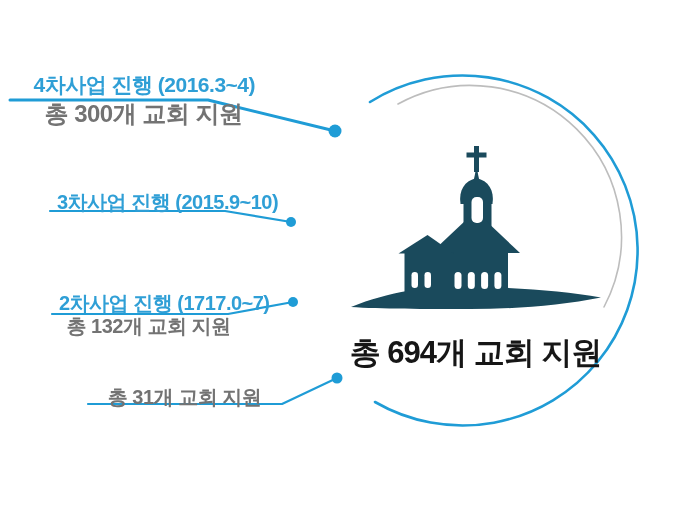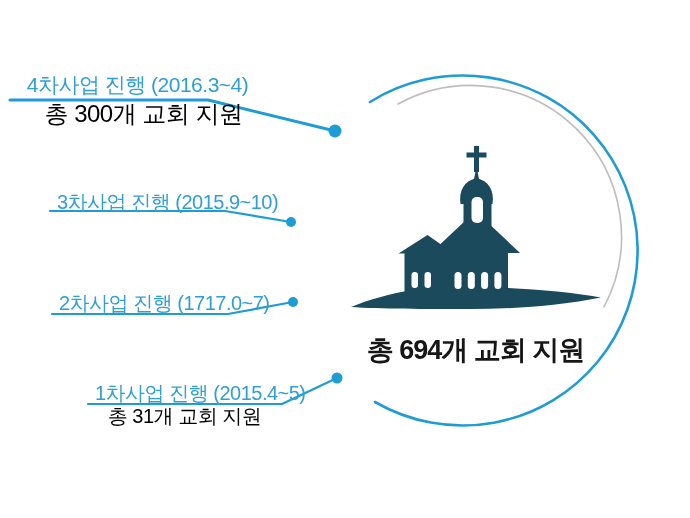--- a/index.html
+++ b/index.html
@@ -4,33 +4,33 @@
 <style>
   html,body{margin:0;padding:0;background:#ffffff;}
   .canvas{
     position:relative;width:690px;height:518px;background:#ffffff;overflow:hidden;
     font-family:"Liberation Sans","DejaVu Sans",sans-serif;
   }
   .gfx{position:absolute;left:0;top:0;width:690px;height:518px;}
   .callout{position:absolute;}
   .phase{
     color:#2f9fd6;letter-spacing:-0.5px;white-space:nowrap;
-    text-align:center;font-weight:400;
+    text-align:right;font-weight:700;
   }
   .total{
-    color:#000000;font-weight:normal;letter-spacing:-0.5px;white-space:nowrap;
+    color:#737373;font-weight:bold;letter-spacing:-0.5px;white-space:nowrap;
     text-align:center;
   }
   .c1 .phase{font-size:21px;line-height:26px;padding-left:10px;}
   .c1 .total{font-size:24px;line-height:28px;margin-left:22px;margin-top:2px;}
   .small .phase{font-size:20px;line-height:19px;padding-left:7px;}
   .small .total{font-size:20px;line-height:24px;margin-left:13px;margin-top:1px;}
   .main-title{
     position:absolute;left:348px;top:332px;width:255px;
-    font-size:27px;font-weight:bold;color:#161616;letter-spacing:-1px;
+    font-size:31px;font-weight:bold;color:#161616;letter-spacing:-1px;
     text-align:center;white-space:nowrap;
   }
 </style>
 </head>
 <body>
 
 <div class="canvas">
 
   <svg class="gfx" viewBox="0 0 690 518" aria-hidden="true">
 
@@ -95,22 +95,22 @@
     <div class="phase">4차사업 진행 (2016.3~4)</div>
     <div class="total">총 300개 교회 지원</div>
   </div>
 
   <div class="callout small" style="left:50px;top:193px;width:180px;">
     <div class="phase">3차사업 진행 (2015.9~10)</div>
   </div>
 
   <div class="callout small" style="left:52px;top:294px;width:180px;">
     <div class="phase">2차사업 진행 (1717.0~7)</div>
+    <div class="total">총 132개 교회 지원</div>
   </div>
 
   <div class="callout small" style="left:88px;top:384px;width:180px;">
-    <div class="phase">1차사업 진행 (2015.4~5)</div>
     <div class="total">총 31개 교회 지원</div>
   </div>
 
   <div class="main-title">총 694개 교회 지원</div>
 
 </div>
 
 </body></html>

